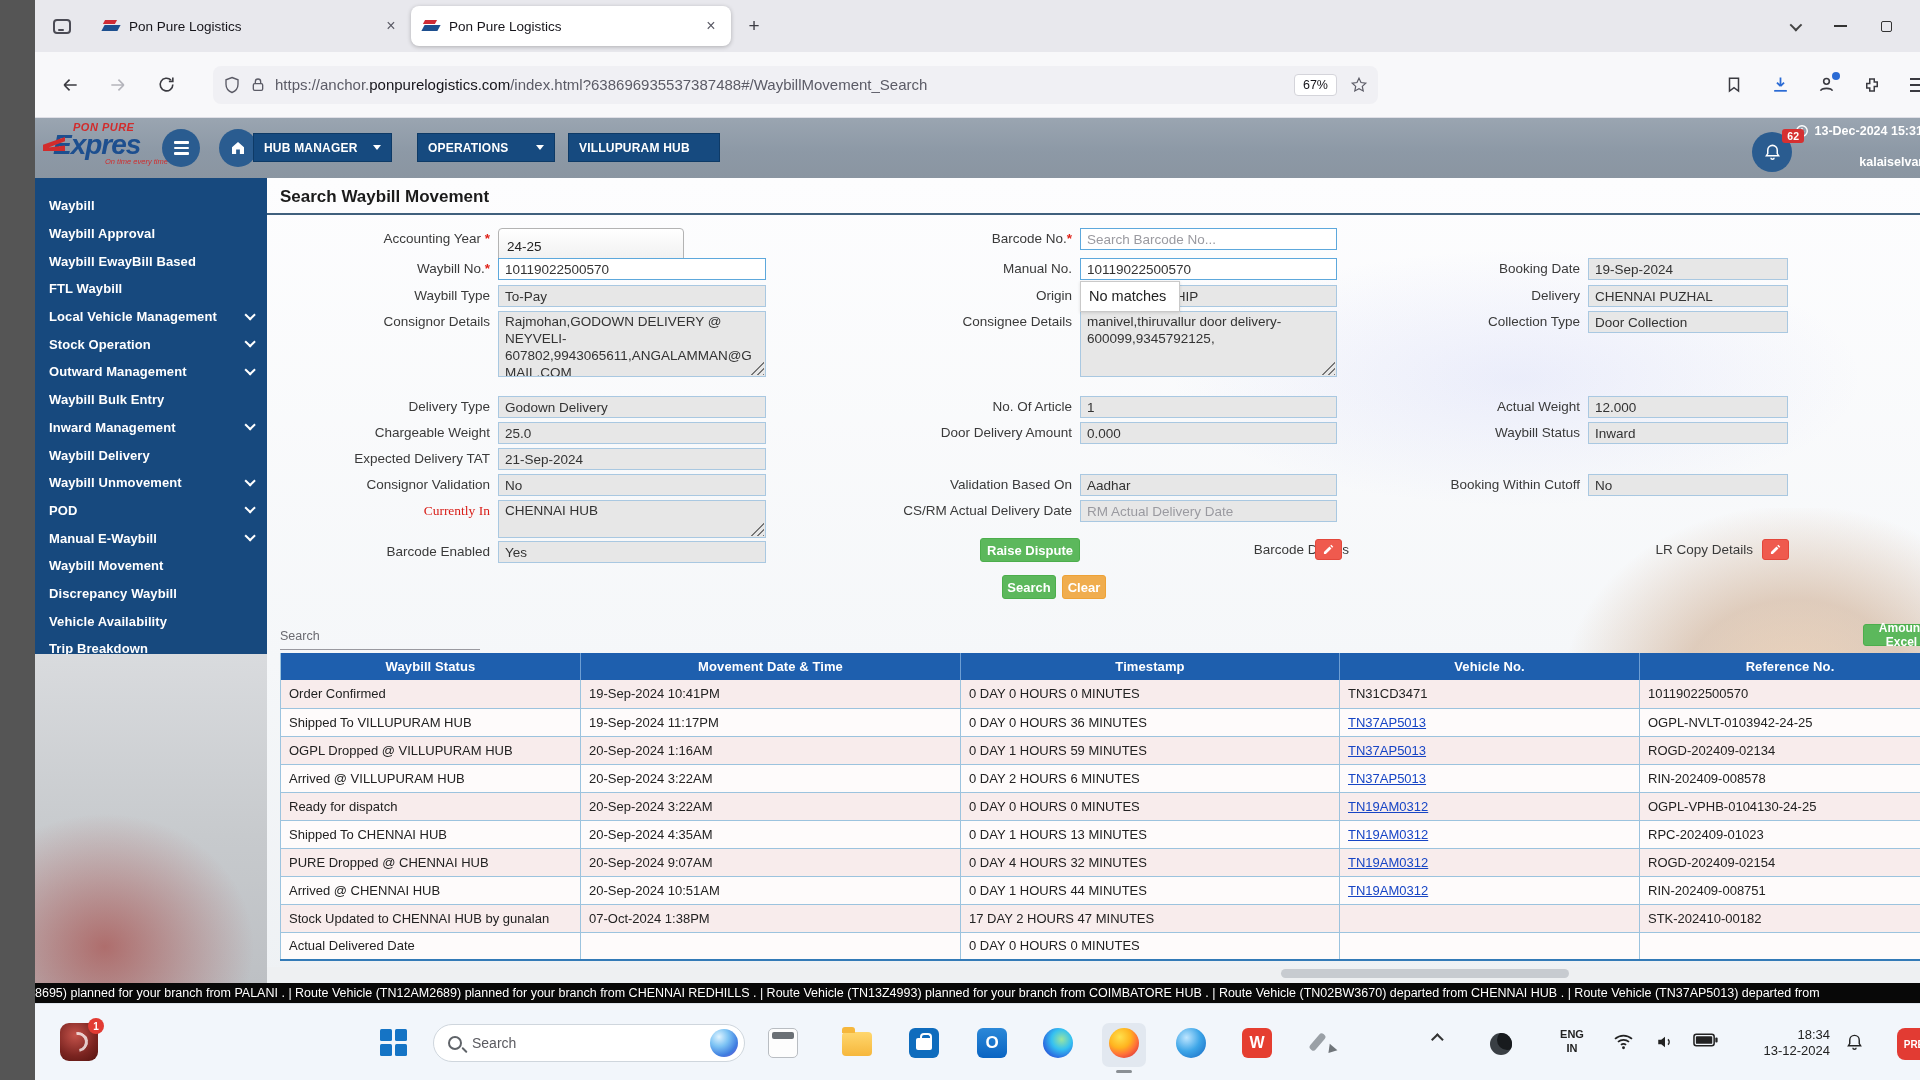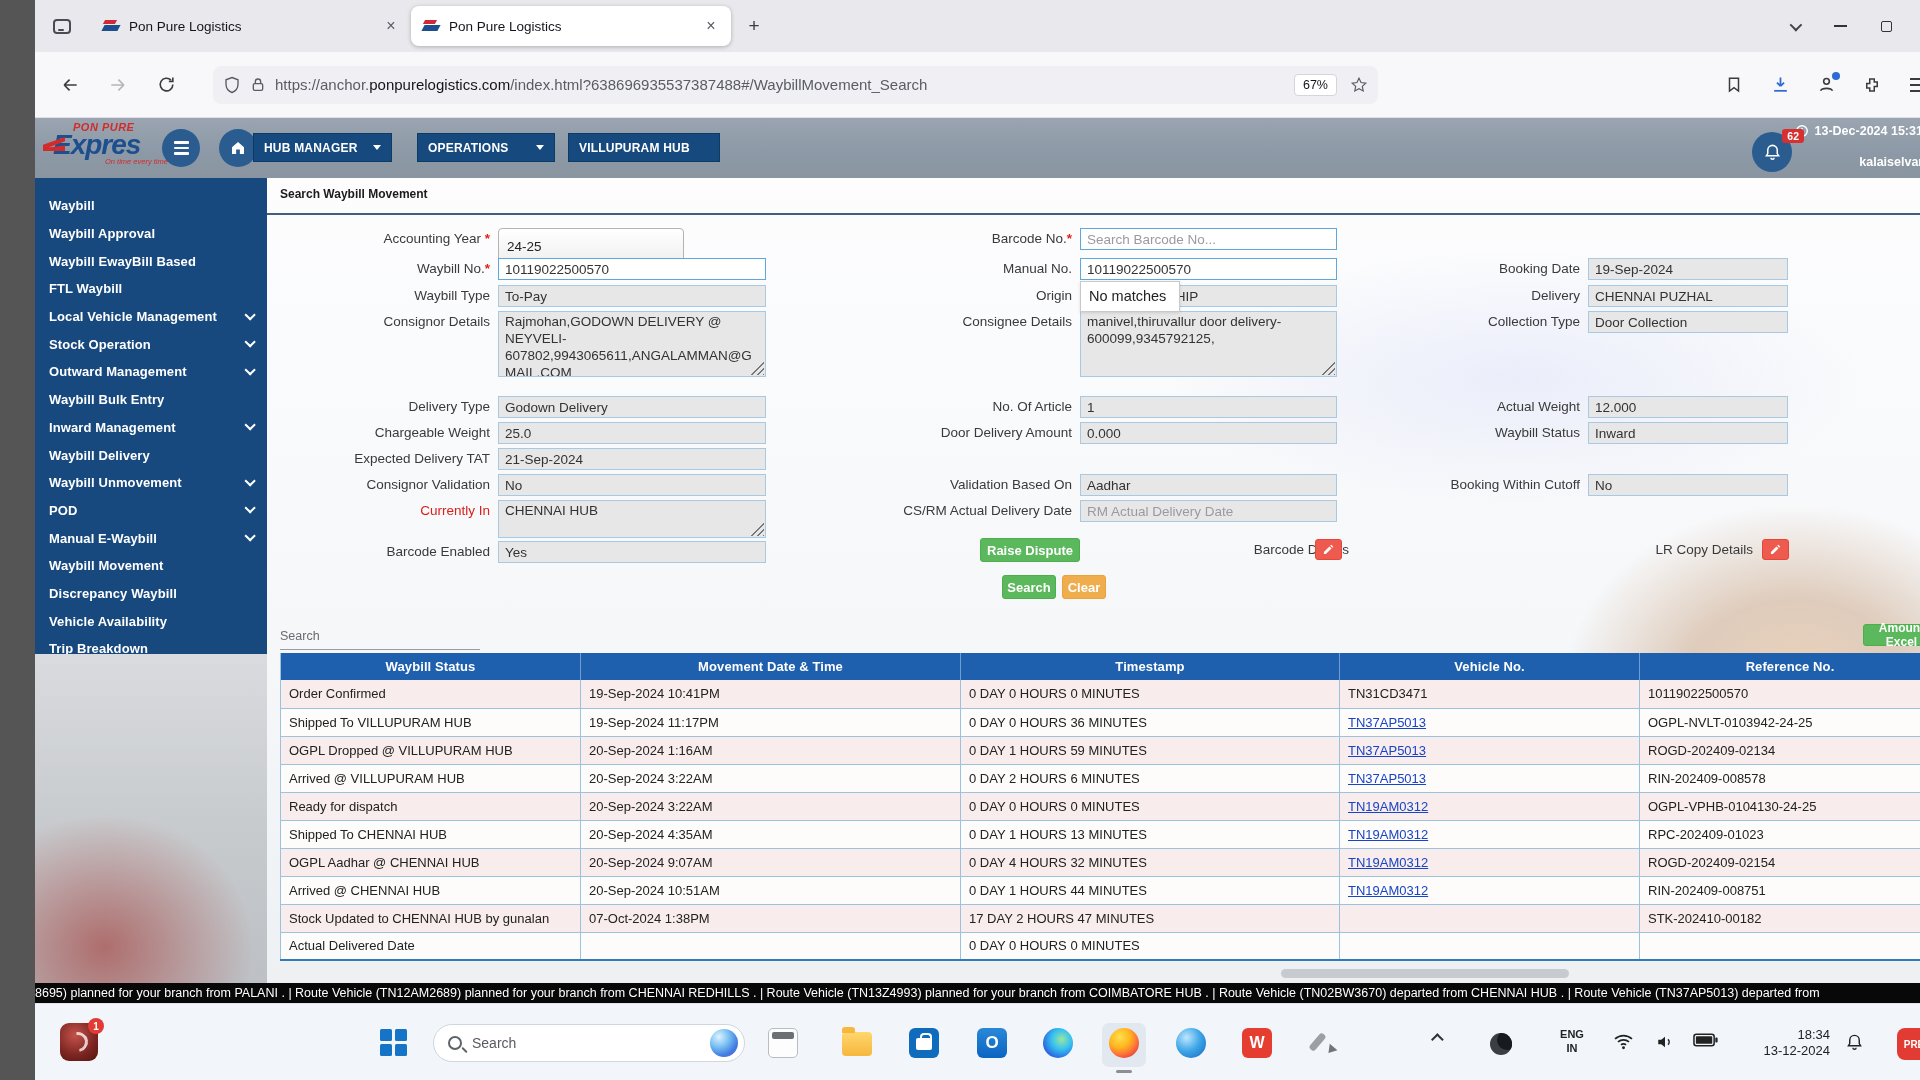--- a/index.html
+++ b/index.html
@@ -86,31 +86,31 @@
              background:radial-gradient(ellipse at 30% 80%,rgba(160,40,35,.55),rgba(160,40,35,0) 65%);}
 
   
   #main{position:absolute;left:232px;top:178px;width:1674px;height:805px;
         background:linear-gradient(180deg,#fdfdfe 0%,#f5f7f9 60%,#eef1f4 100%);overflow:hidden;}
   .photoblob{position:absolute;pointer-events:none;}
   #pb1{left:1300px;top:330px;width:380px;height:330px;opacity:.33;
        background:radial-gradient(ellipse at 60% 55%,#d98b3f 0%,#b0733f 35%,rgba(140,120,110,0) 72%);}
   #pb2{left:900px;top:70px;width:700px;height:260px;opacity:.12;
        background:radial-gradient(ellipse at 50% 50%,#7e8befff 0%,rgba(126,139,158,0) 70%);}
-  #page-title{position:absolute;left:13px;top:9px;font-size:12px;font-weight:700;color:#1b1b1b;}
+  #page-title{position:absolute;left:13px;top:9px;font-size:17px;font-weight:700;color:#1b1b1b;}
   #title-rule{position:absolute;left:0;top:35px;width:1674px;border-top:2px solid #40607d;}
 
   .ff{position:absolute;height:22px;}
   .ff.c1{left:231px;width:268px;}
   .ff.c2{left:813px;width:257px;}
   .ff.c3{left:1321px;width:200px;}
   .ff label{position:absolute;right:100%;top:0;margin-right:8px;width:250px;text-align:right;
             line-height:22px;font-size:13.5px;color:#3a3a3a;white-space:nowrap;}
   .req{color:#e0241b;font-weight:700;}
-  .redlbl{color:#d9201a !important;}
+  .redlbl{color:#d9201a !important;font-family:Liberation Serif, serif;}
   .inp{width:100%;height:22px;border:1px solid #5da8dc;background:#fff;font-family:"Liberation Sans",sans-serif;
        font-size:13.5px;padding:0 6px;color:#333;display:block;}
   .inp.dis{background:#e7e7e7;border:1px solid #a9c8e1;}
   .inp::placeholder,textarea::placeholder{color:#9a9aa0;}
   .sel{border:1px solid #b3b3b3;border-radius:4px;background:linear-gradient(180deg,#ffffff,#efefef);
        height:36px;font-size:13.5px;padding:0 8px;width:100%;color:#222;font-family:"Liberation Sans",sans-serif;display:block;}
   .tarea{width:100%;border:1px solid #a9c8e1;background:#e7e7e7;font-family:"Liberation Sans",sans-serif;
          font-size:13.5px;padding:2px 6px;color:#333;resize:none;overflow:hidden;line-height:1.25;display:block;}
   .rh{position:absolute;right:2px;bottom:2px;width:14px;height:14px;
       background:repeating-linear-gradient(135deg,transparent 0 2.5px,#777 2.5px 4px);
@@ -599,21 +599,21 @@
             <td>OGPL-VPHB-0104130-24-25</td>
           </tr>
           <tr class="even">
             <td>Shipped To CHENNAI HUB</td>
             <td>20-Sep-2024 4:35AM</td>
             <td>0 DAY 1 HOURS 13 MINUTES</td>
             <td><a href="#">TN19AM0312</a></td>
             <td>RPC-202409-01023</td>
           </tr>
           <tr class="odd">
-            <td>OGPL Aadhar @ CHENNAI HUB</td>
+            <td>PURE Dropped @ CHENNAI HUB</td>
             <td>20-Sep-2024 9:07AM</td>
             <td>0 DAY 4 HOURS 32 MINUTES</td>
             <td><a href="#">TN19AM0312</a></td>
             <td>ROGD-202409-02154</td>
           </tr>
           <tr class="even">
             <td>Arrived @ CHENNAI HUB</td>
             <td>20-Sep-2024 10:51AM</td>
             <td>0 DAY 1 HOURS 44 MINUTES</td>
             <td><a href="#">TN19AM0312</a></td>

